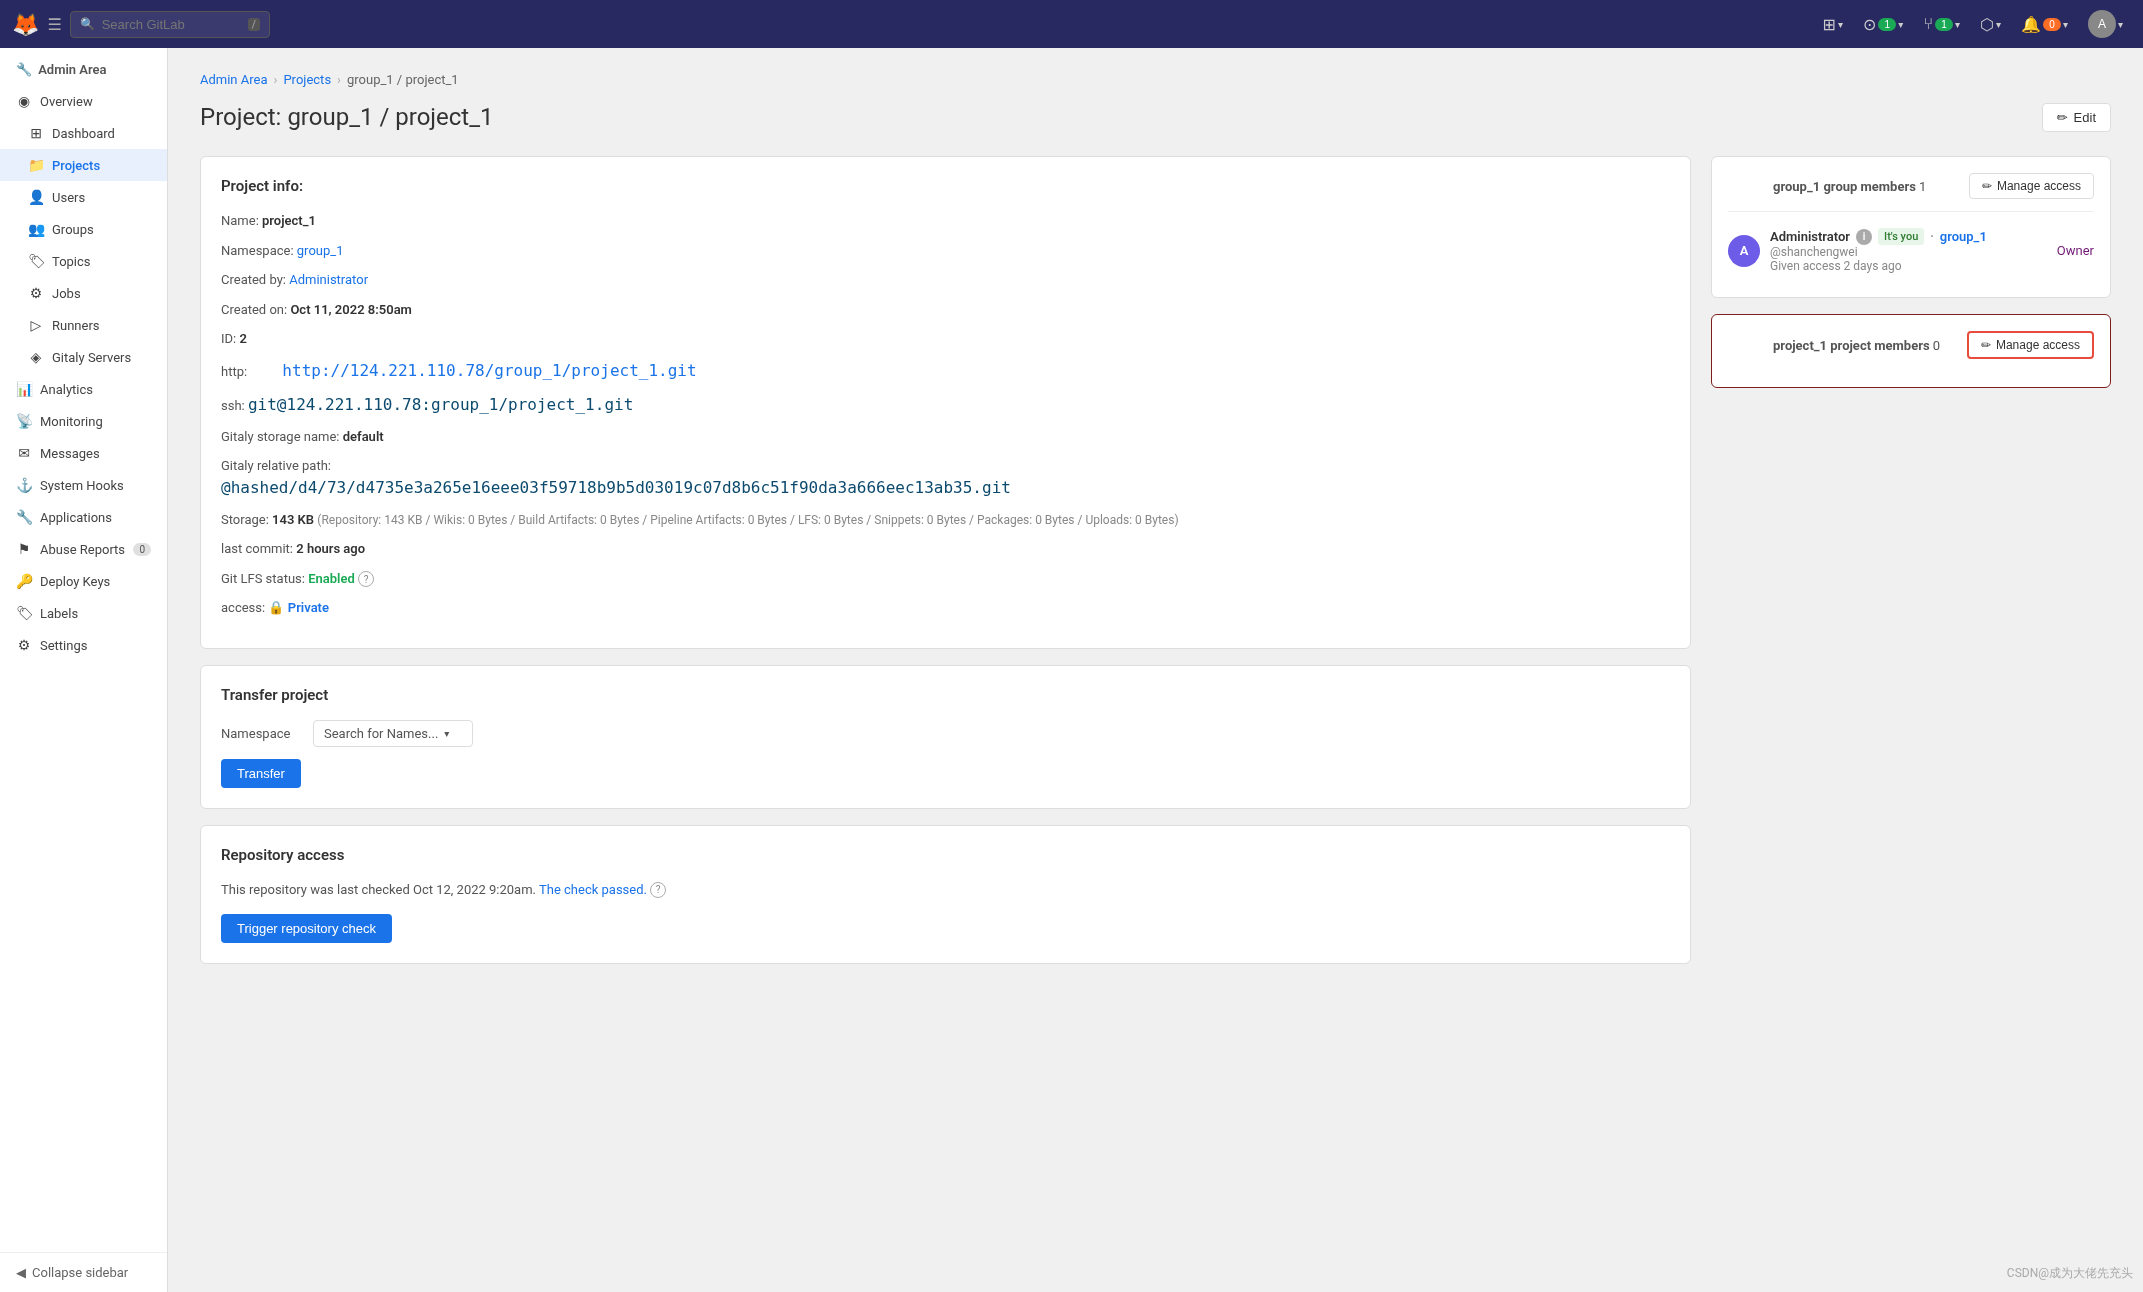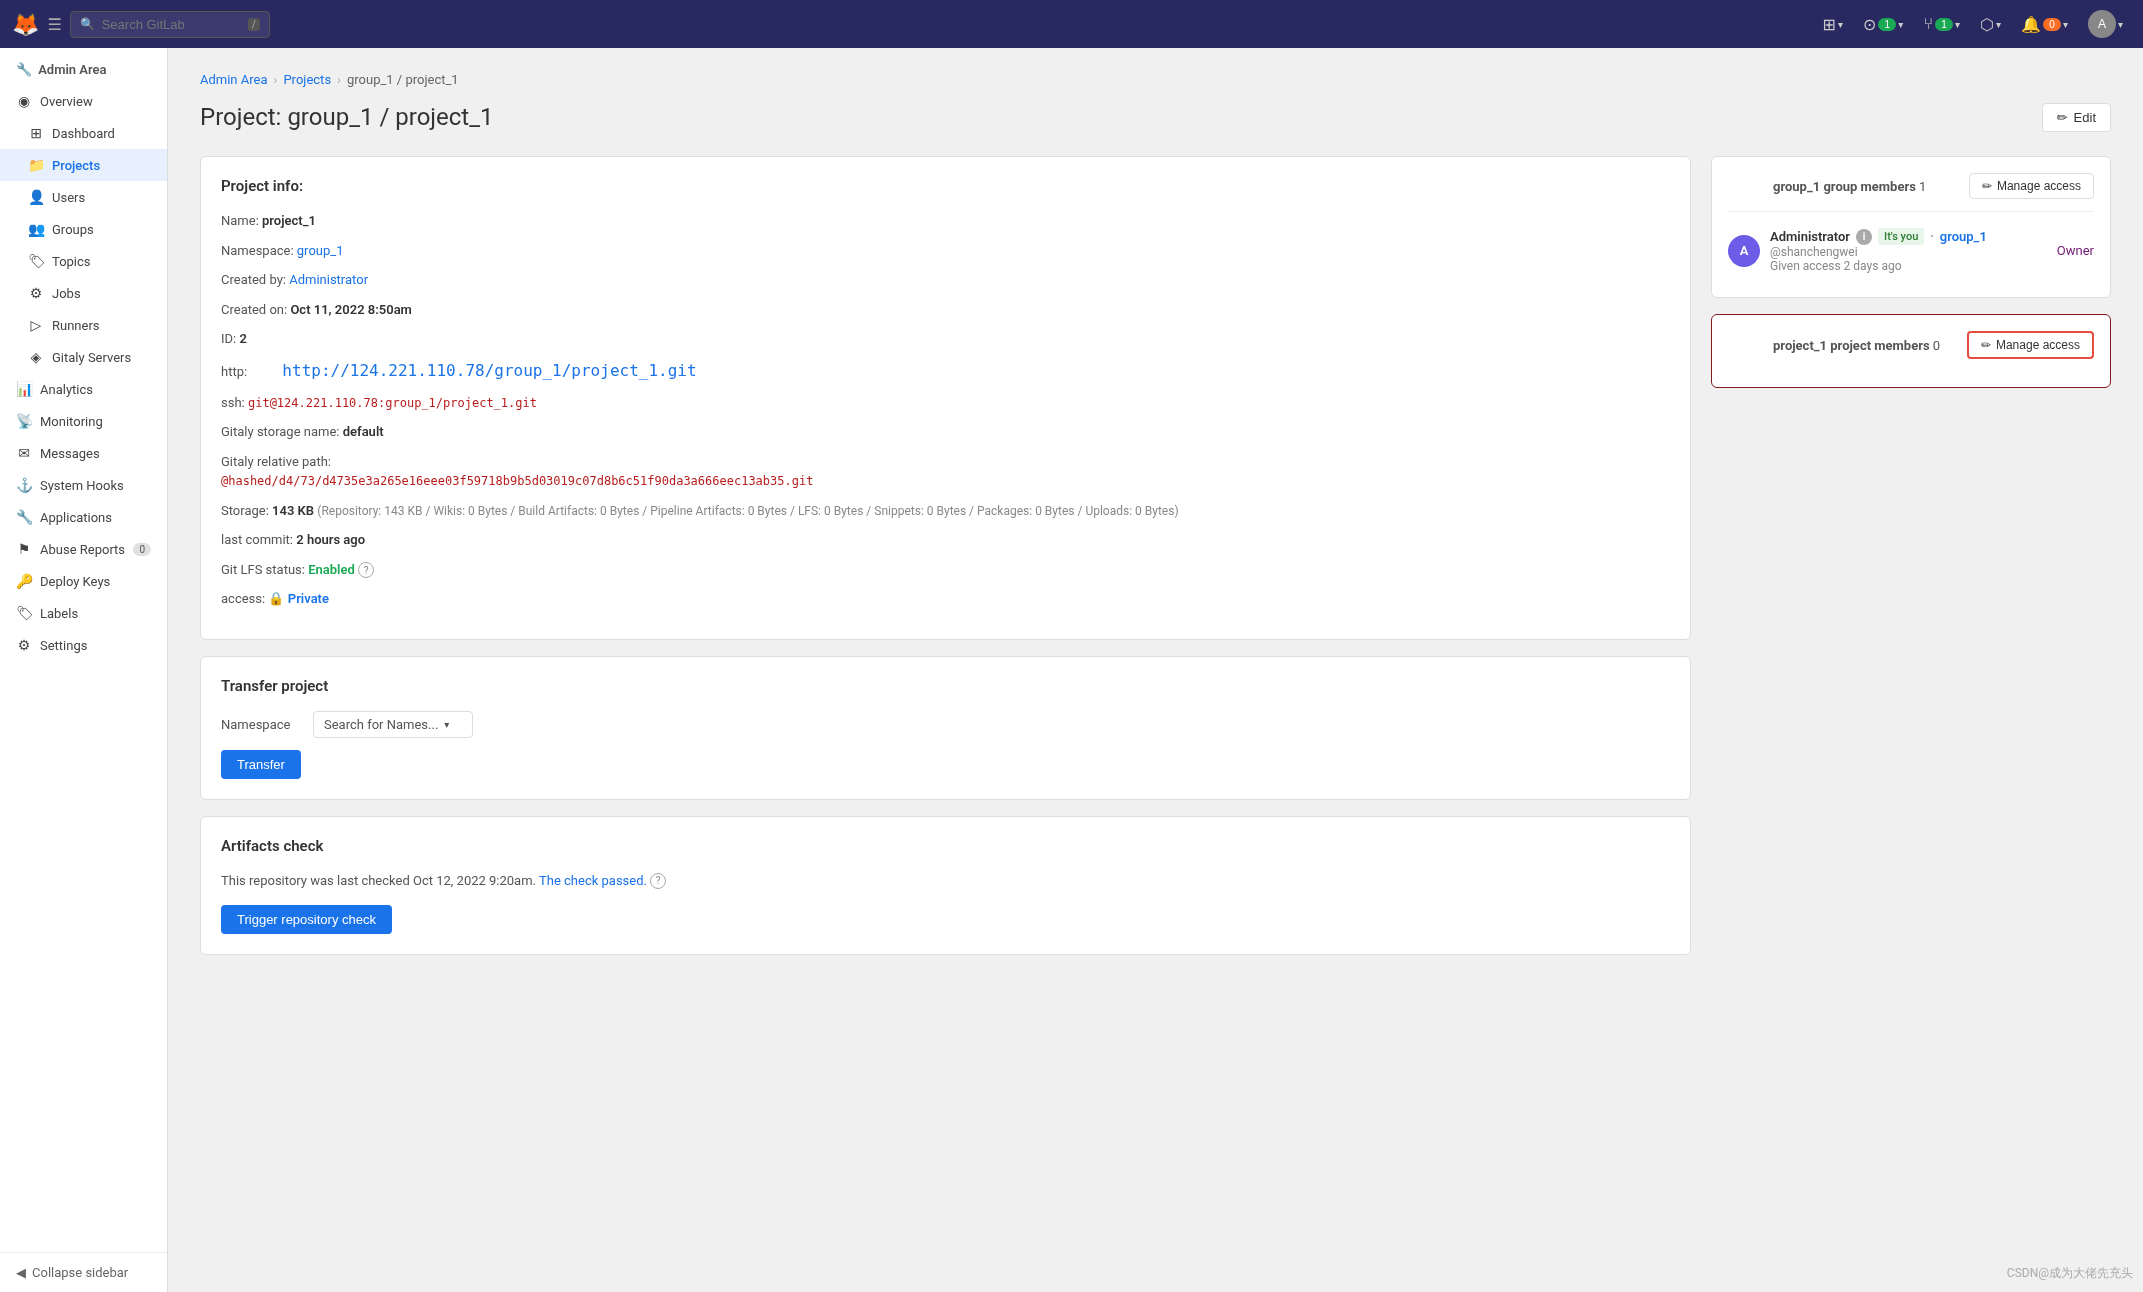--- a/index.html
+++ b/index.html
@@ -223,22 +223,22 @@
       font-size: 13px;
       color: #555;
       line-height: 1.5;
     }
     .info-row strong { color: #333; font-weight: 600; }
     .info-row a { color: #1a73e8; text-decoration: none; }
     .info-label { color: #555; }
 
     .path-value {
       font-family: monospace;
-      font-size: 12px;
-      color: #b91c1c;
+      font-size: 16px;
+      color: #0c4a6e;
       word-break: break-all;
       margin-top: 28px;
     }
 
     .tag-its-you {
       background: #e8f5e9;
       color: #2e7d32;
       font-size: 11px;
       padding: 2px 6px;
       border-radius: 3px;
@@ -618,21 +618,21 @@
             <span class="namespace-label">Namespace</span>
             <div class="namespace-select">
               <span>Search for Names...</span>
               <span style="font-size:10px;">▾</span>
             </div>
           </div>
           <button class="btn-transfer">Transfer</button>
         </div>
 
         <div class="card">
-          <div class="card-title">Artifacts check</div>
+          <div class="card-title">Repository access</div>
           <p class="check-text">
             <span>This repository was last checked Oct 12, 2022 9:20am.</span>
             <a href="#">The check passed.</a>
             <span class="help-icon">?</span>
           </p>
           <button class="btn-trigger">Trigger repository check</button>
         </div>
 
       </div>
 

